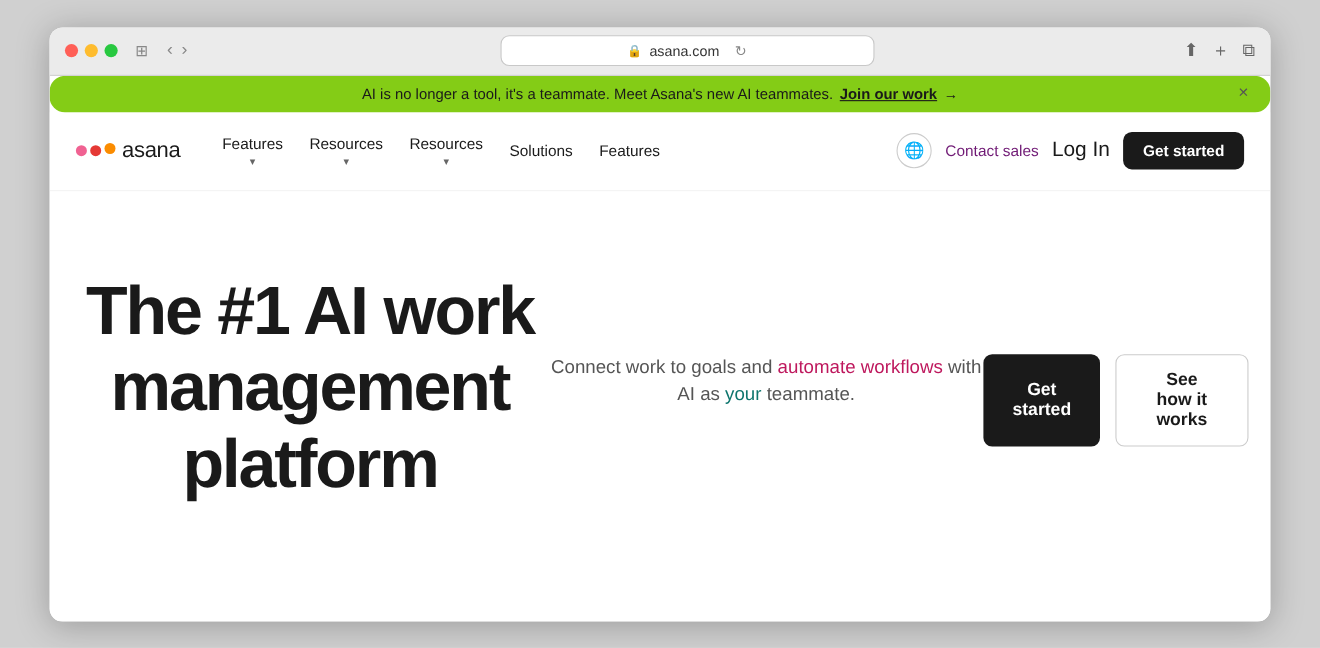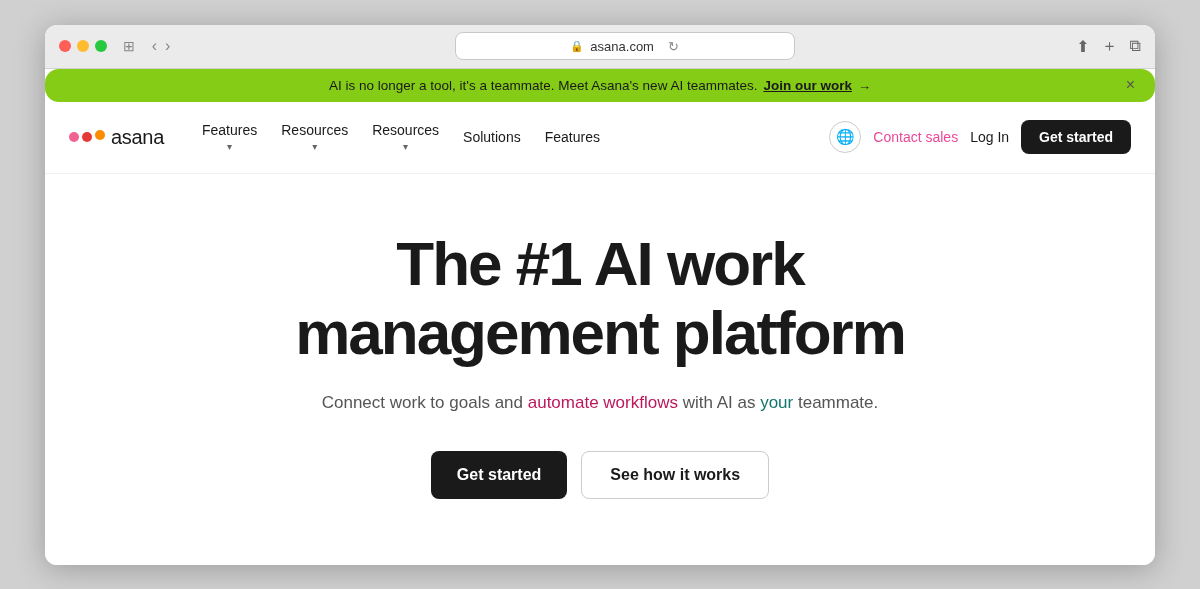--- a/index.html
+++ b/index.html
@@ -246,27 +246,27 @@
       display: flex;
       align-items: center;
       justify-content: center;
       cursor: pointer;
       font-size: 15px;
       color: #444;
     }
 
     .contact-sales {
       font-size: 14px;
-      color: #ec4899;
+      color: #701a75;
       cursor: pointer;
       font-weight: 500;
     }
 
     .log-in {
-      font-size: 14px;
+      font-size: 19px;
       color: #1a1a1a;
       cursor: pointer;
       font-weight: 500;
     }
 
     .get-started-btn {
       background: #1a1a1a;
       color: #fff;
       border: none;
       border-radius: 8px;
@@ -274,21 +274,21 @@
       font-size: 14px;
       font-weight: 600;
       cursor: pointer;
       white-space: nowrap;
     }
 
     
     .hero {
       flex: 1;
       display: flex;
-      flex-direction: column;
+      flex-direction: row;
       align-items: center;
       justify-content: center;
       text-align: center;
       padding: 40px 20px 50px;
       background: #fff;
     }
 
     .hero-title {
       font-size: 62px;
       font-weight: 800;

